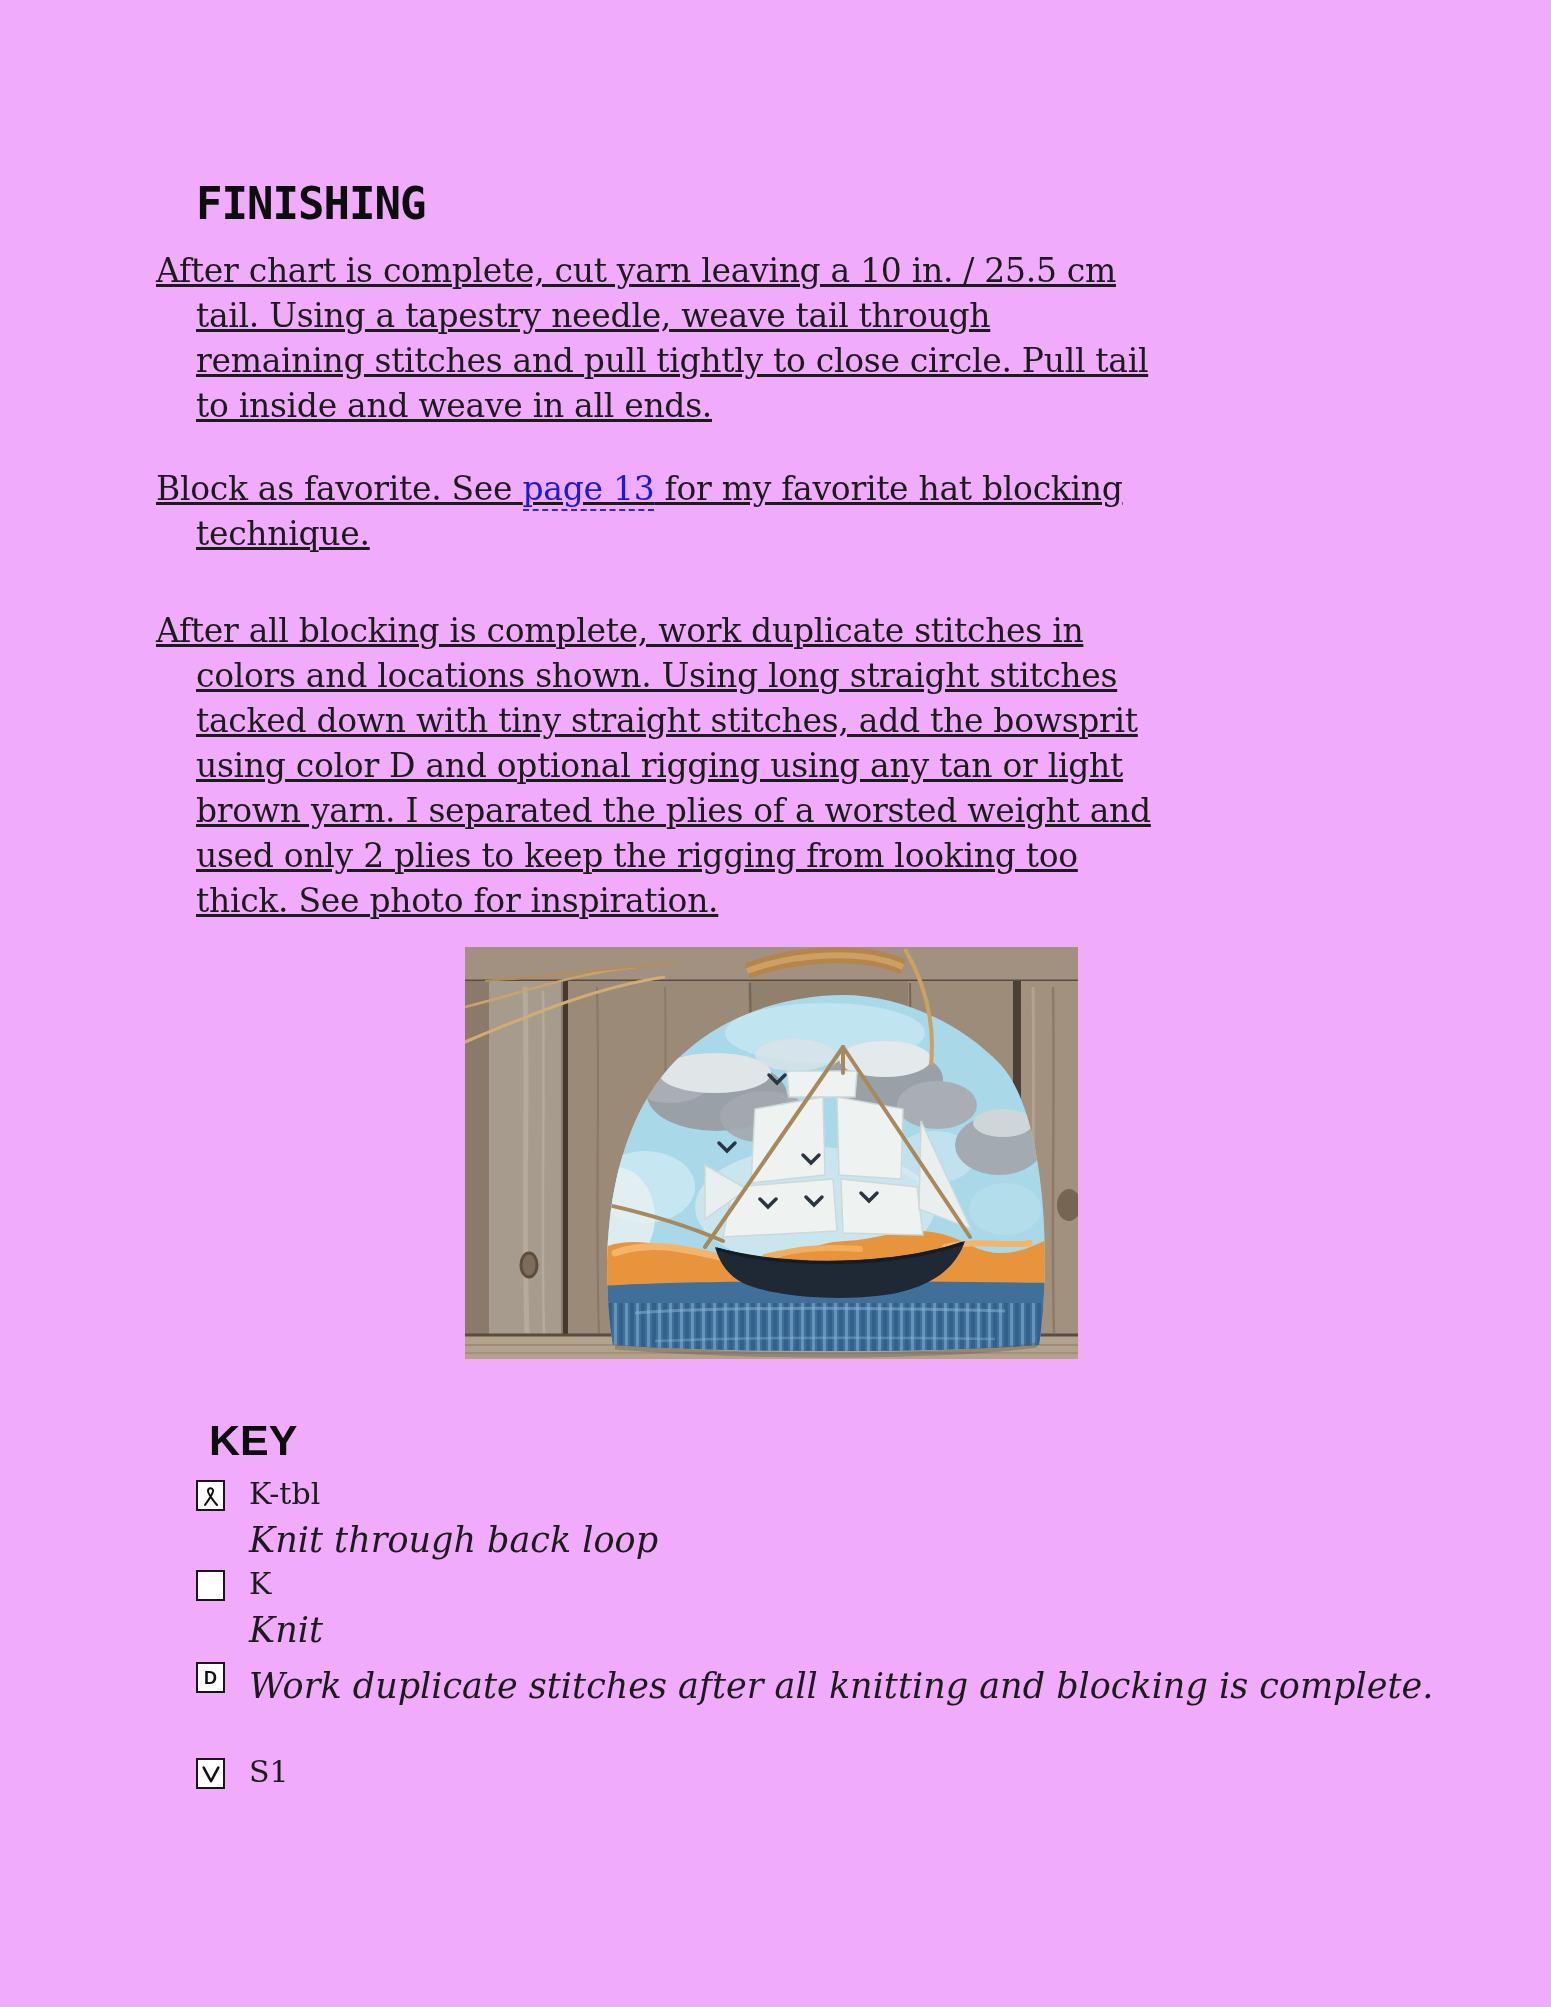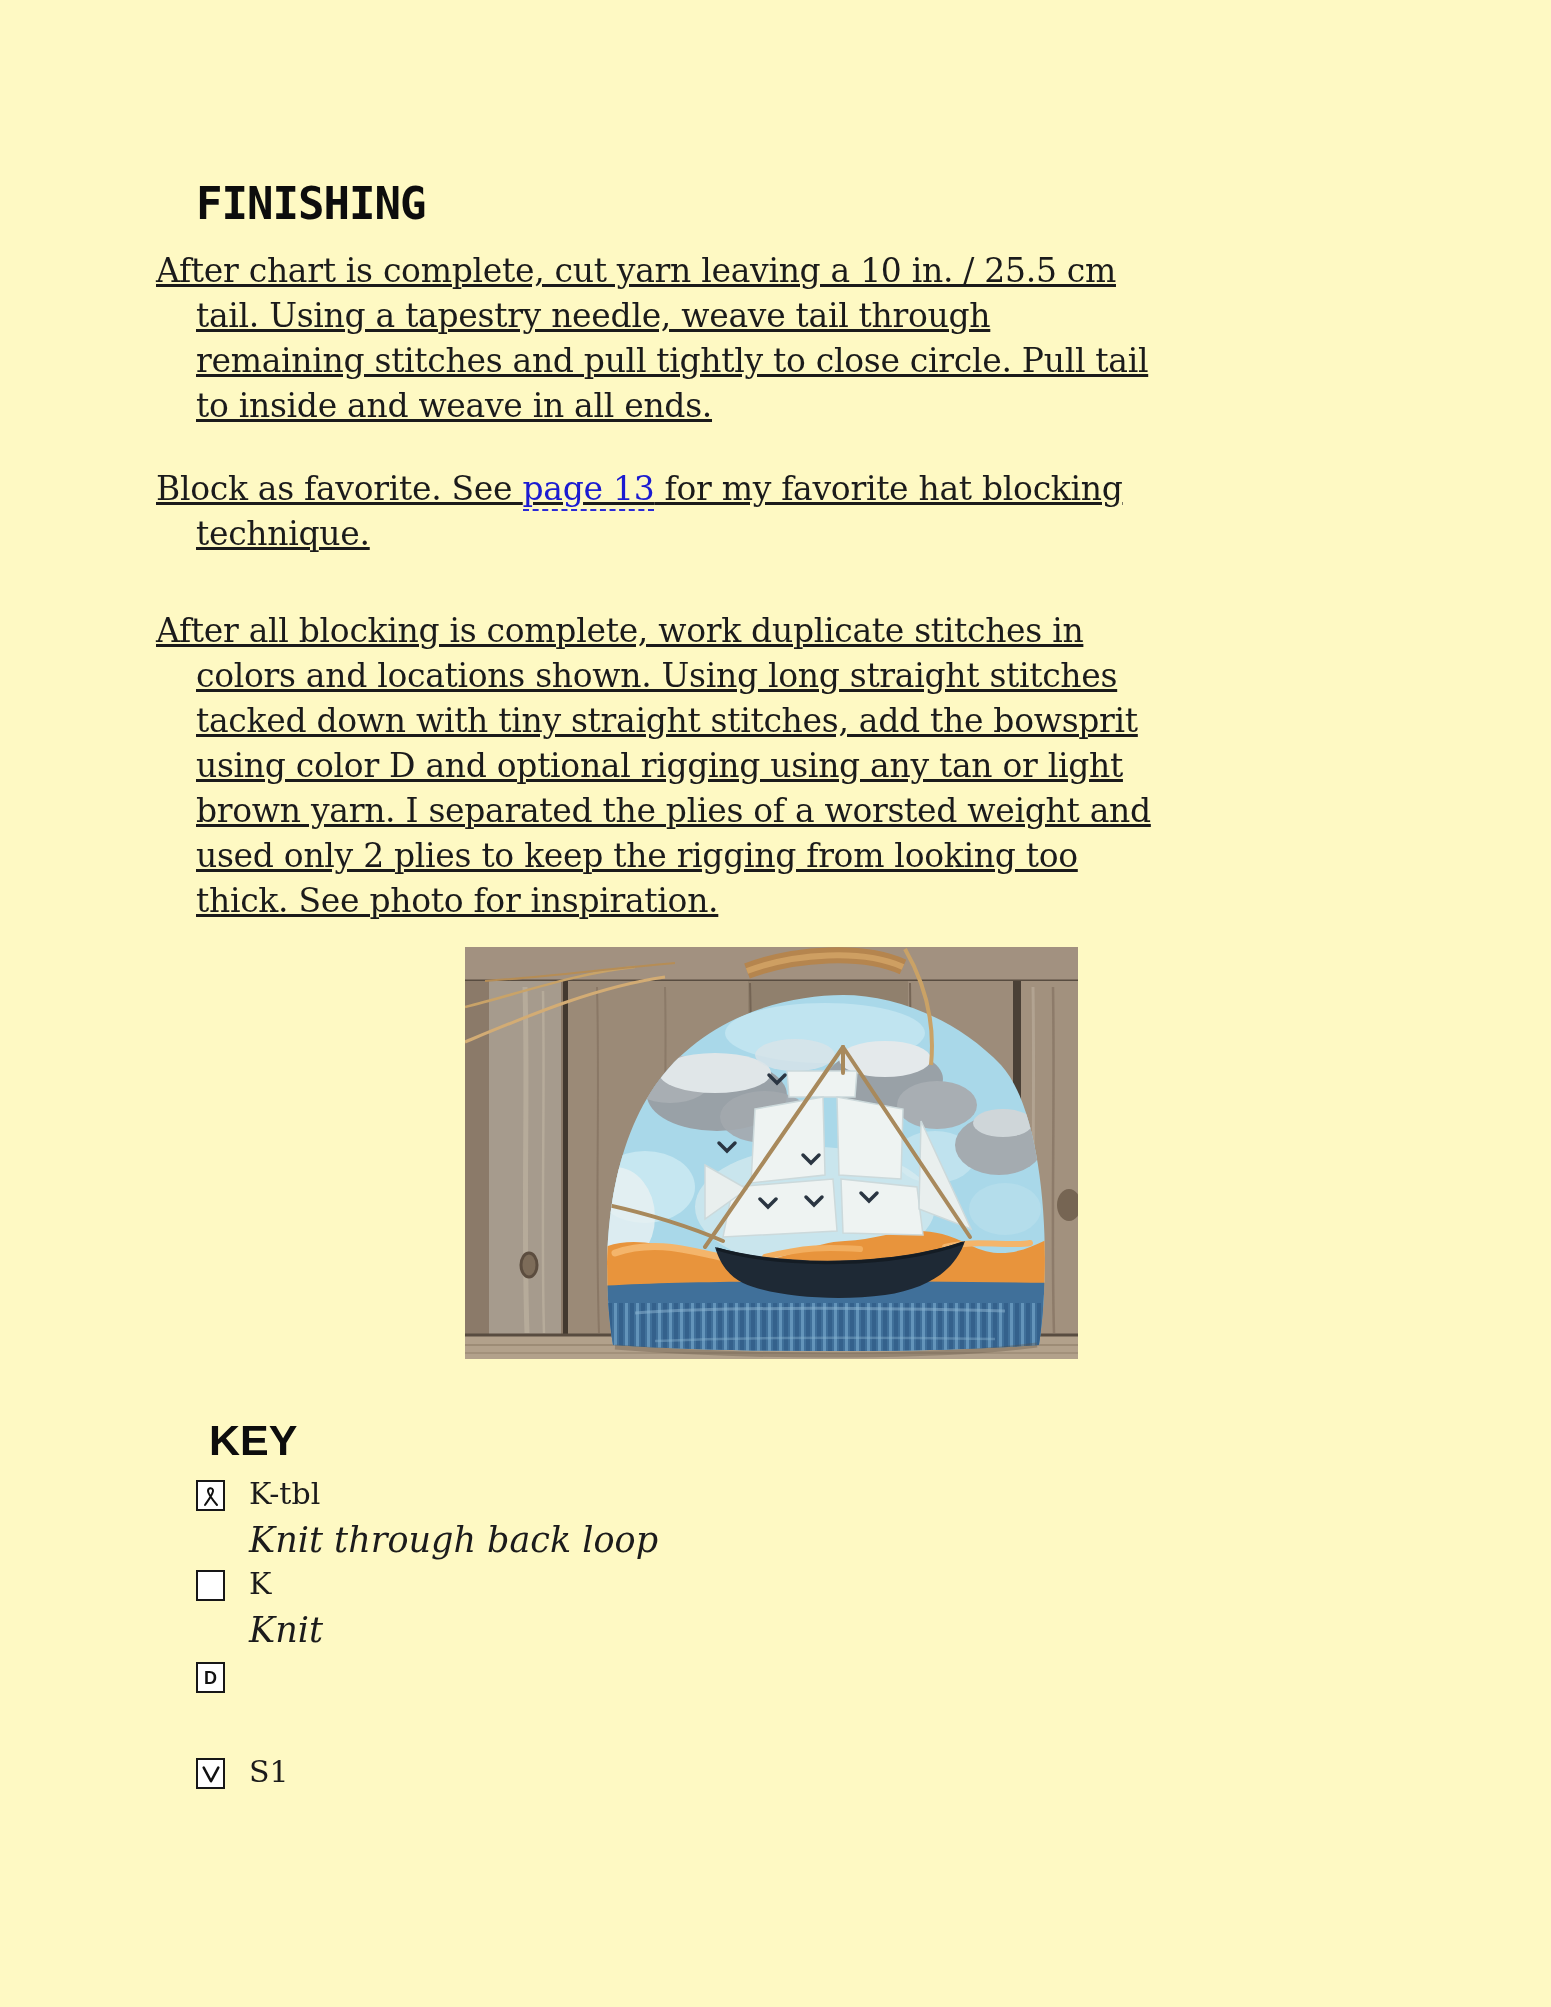--- a/index.html
+++ b/index.html
@@ -1,19 +1,19 @@
 <!DOCTYPE html>
 <html><head>
 <meta charset="utf-8">
 <style>
   html,body{margin:0;padding:0;background:#ffffff;}
   .page{
     position:relative;
     width:1551px;height:2007px;
-    background:#fef9c3;
+    background:#f0abfc;
     font-family:"DejaVu Serif", serif;
     color:#1b1b1b;
     overflow:hidden;
   }
   .h-finishing{
     position:absolute;left:196px;top:182px;margin:0;
     font-family:"DejaVu Sans Mono", monospace;
     font-weight:bold;font-size:44px;line-height:1;color:#0d0d0d;
     letter-spacing:-1px;
   }
@@ -228,20 +228,21 @@
       <div class="key-label">K</div>
       <div class="key-desc">Knit</div>
     </span>
   </div>
 
   <div class="key-item ki-3">
     <span class="sym-box">
       <span class="sym-letter">D</span>
     </span>
     <span class="key-text">
+      <div class="key-desc">Work duplicate stitches after all knitting and blocking is complete.</div>
     </span>
   </div>
 
   <div class="key-item ki-4">
     <span class="sym-box">
       <svg width="20" height="20" viewBox="0 0 22 22">
         <polyline points="3,4 11,19 19,4" stroke="#111" stroke-width="2.8" fill="none" stroke-linecap="round" stroke-linejoin="round"></polyline>
       </svg>
     </span>
     <span class="key-text">

